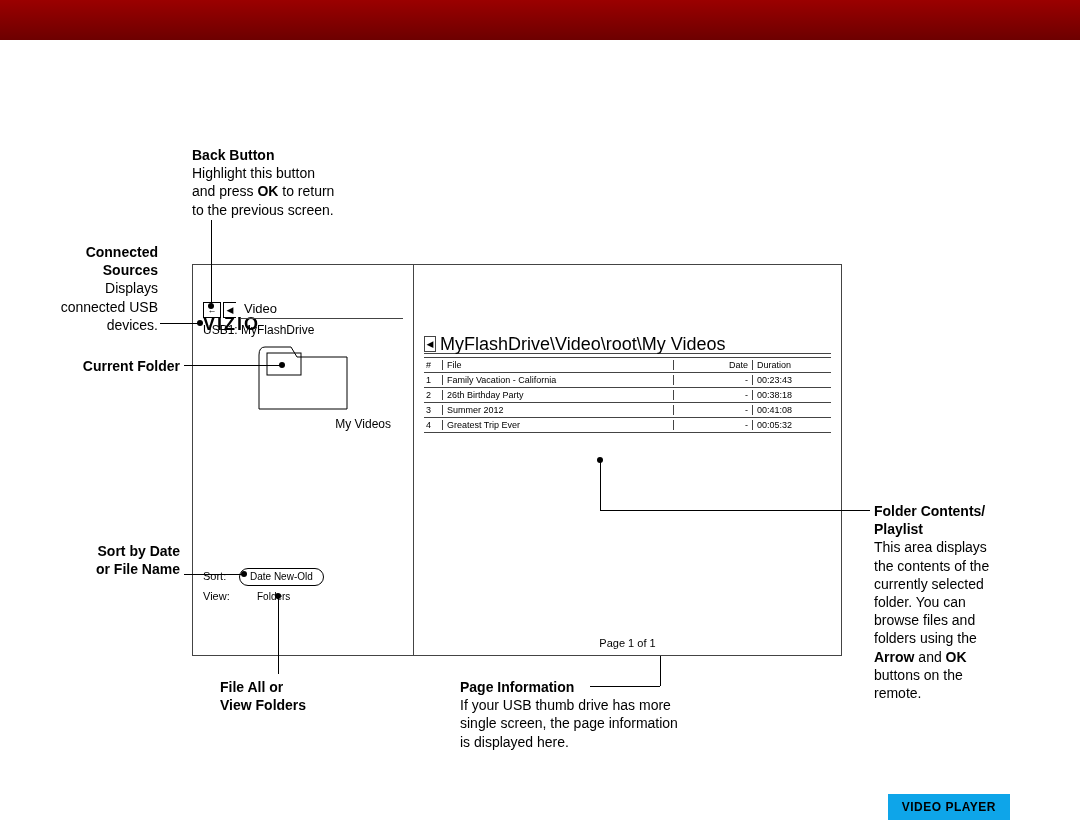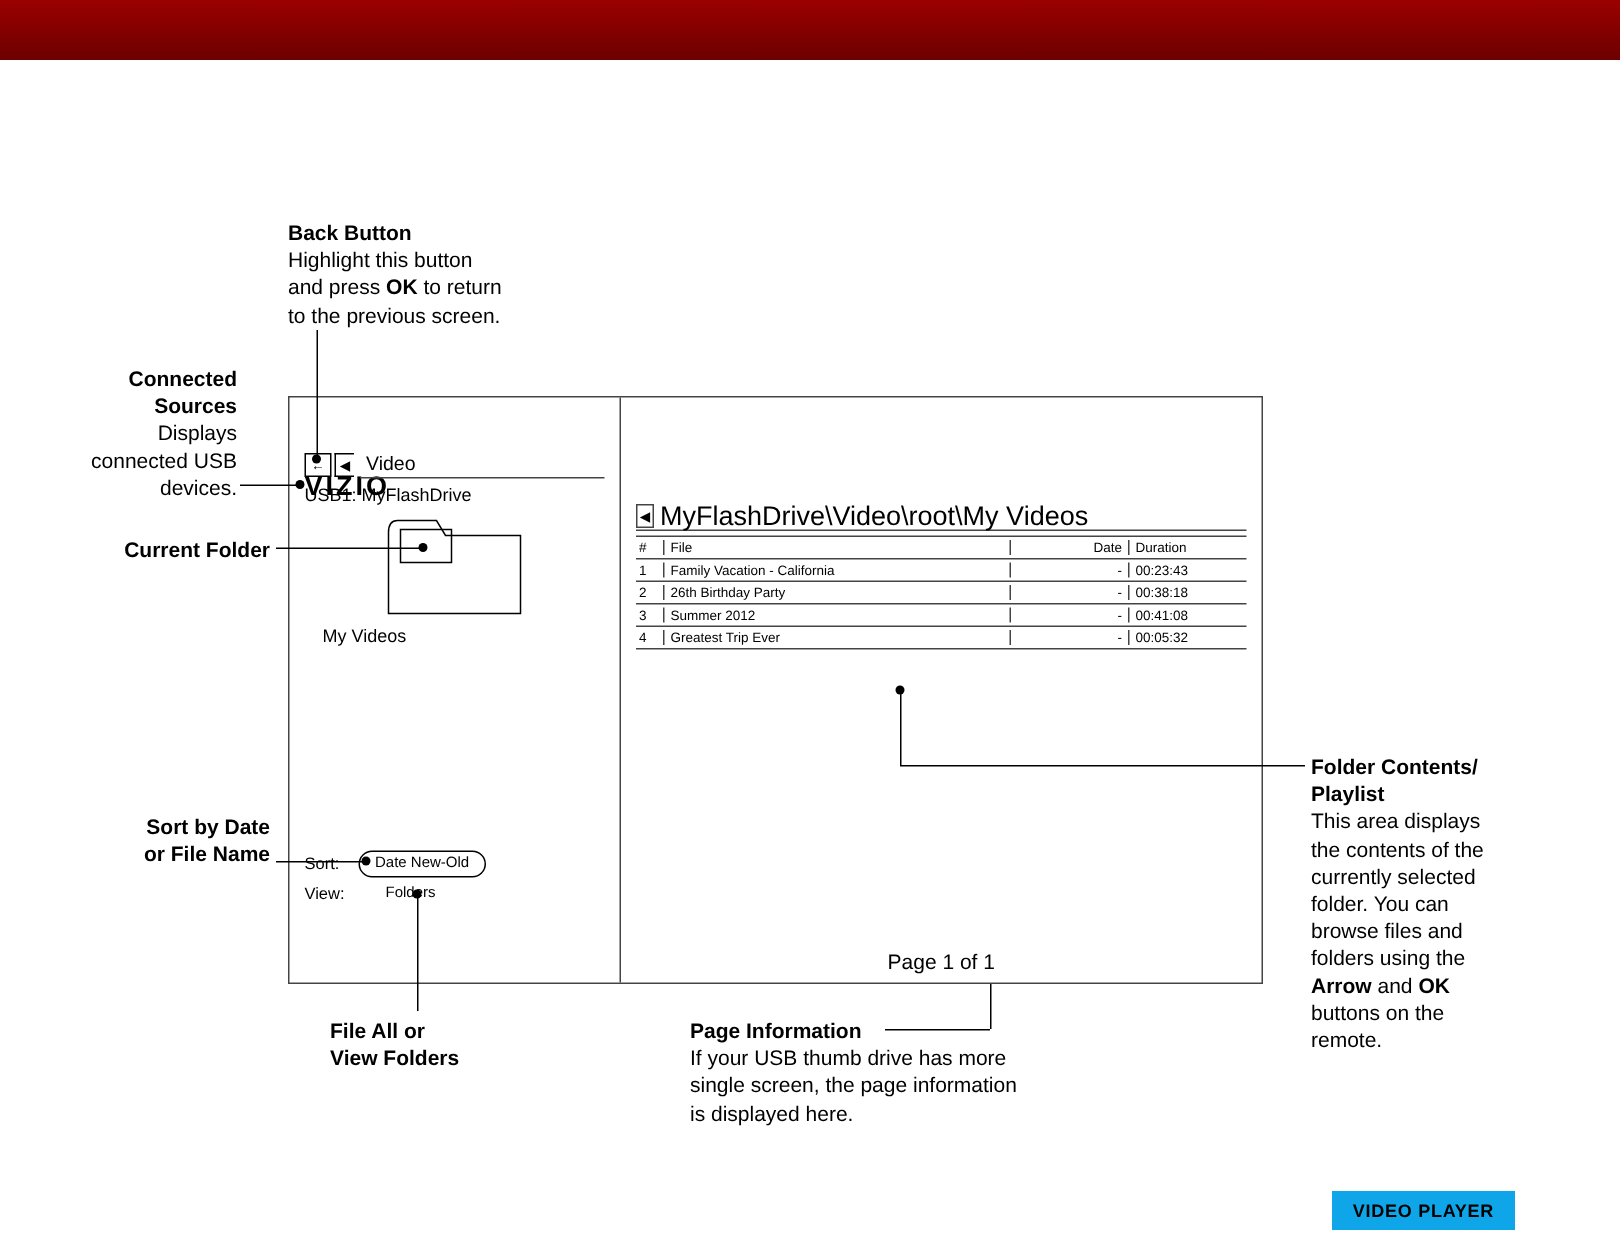--- a/index.html
+++ b/index.html
@@ -106,42 +106,42 @@
     left: 10px;
     top: 58px;
     font-size: 12px;
   }
 
   .folder-wrap {
     position: absolute;
     left: 22px;
     top: 78px;
     width: 176px;
-    text-align: left;
+    text-align: right;
   }
   .folder-icon {
     width: 92px;
     height: 68px;
     margin: 0 auto 6px auto;
     position: relative;
   }
   .folder-icon svg { display: block; }
   .folder-name {
     font-size: 12px;
   }
 
   .sort-view {
     position: absolute;
     left: 10px;
     top: 302px;
     right: 10px;
     font-size: 11px;
     line-height: 1.8;
   }
-  .sv-row { display: flex; align-items: flex-start; }
+  .sv-row { display: flex; align-items: center; }
   .sv-key { width: 36px; }
   .pill {
     border: 1px solid #000;
     border-radius: 10px;
     padding: 0 10px;
     font-size: 10px;
     height: 16px;
     display: inline-flex;
     align-items: center;
   }
@@ -199,21 +199,21 @@
   .col-file { flex: 1;      border-right: 1px solid #444; padding: 0 4px; }
   .col-date { width: 70px;  border-right: 1px solid #444; padding: 0 4px; text-align: right; }
   .col-dur  { width: 70px;  padding: 0 4px; }
 
   .page-info {
     position: absolute;
     left: 0;
     right: 0;
     bottom: 6px;
     text-align: center;
-    font-size: 14px;
+    font-size: 11px;
   }
 
   
   .hline { position: absolute; height: 1px; background: #000; }
   .vline { position: absolute; width: 1px; background: #000; }
   .dot {
     position: absolute;
     width: 6px;
     height: 6px;
     border-radius: 50%;

